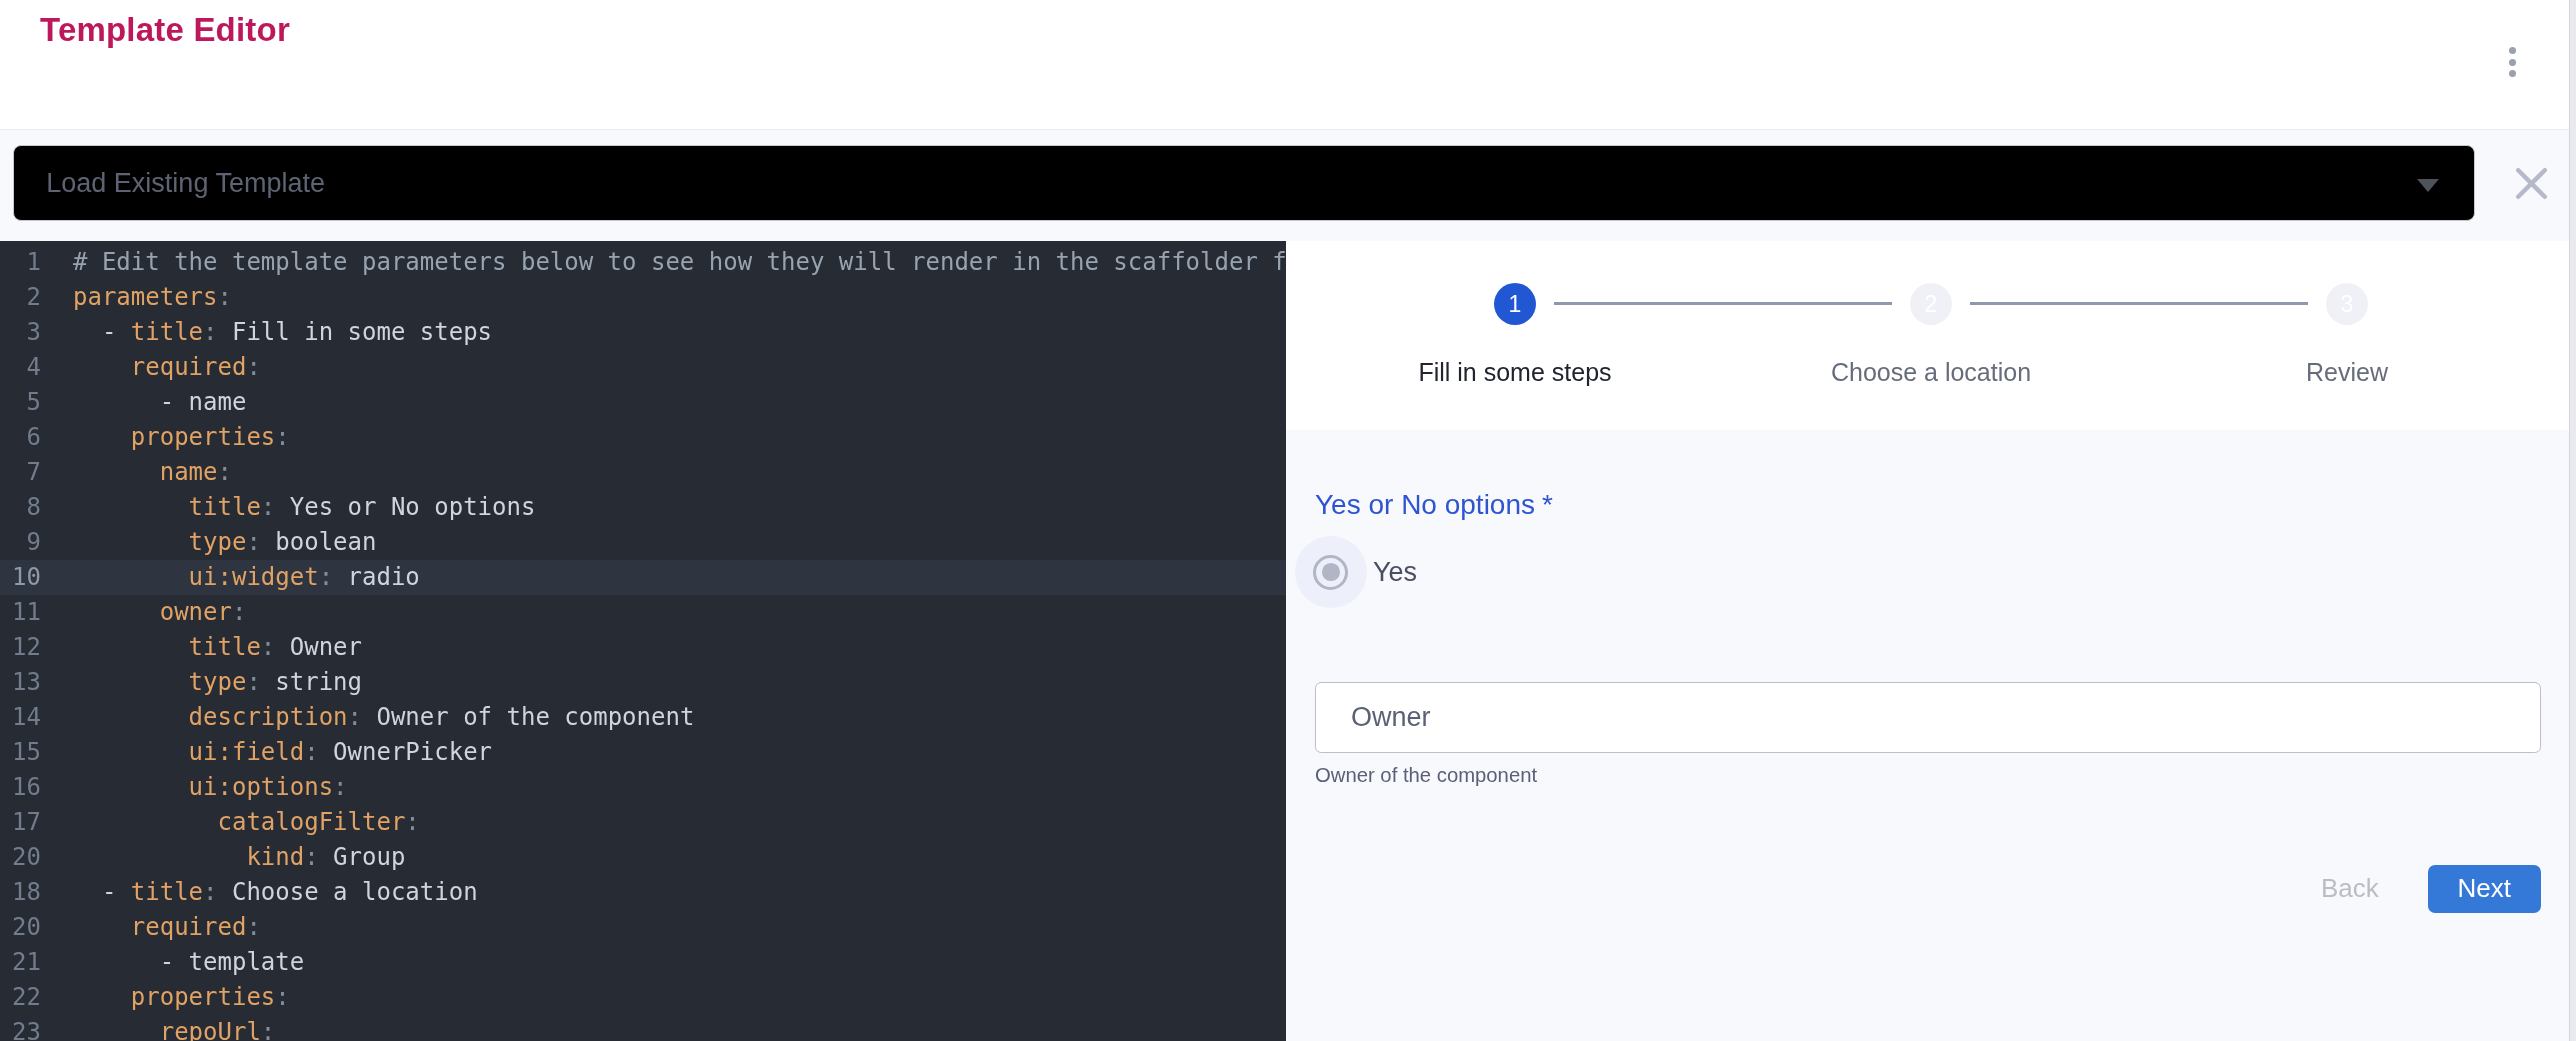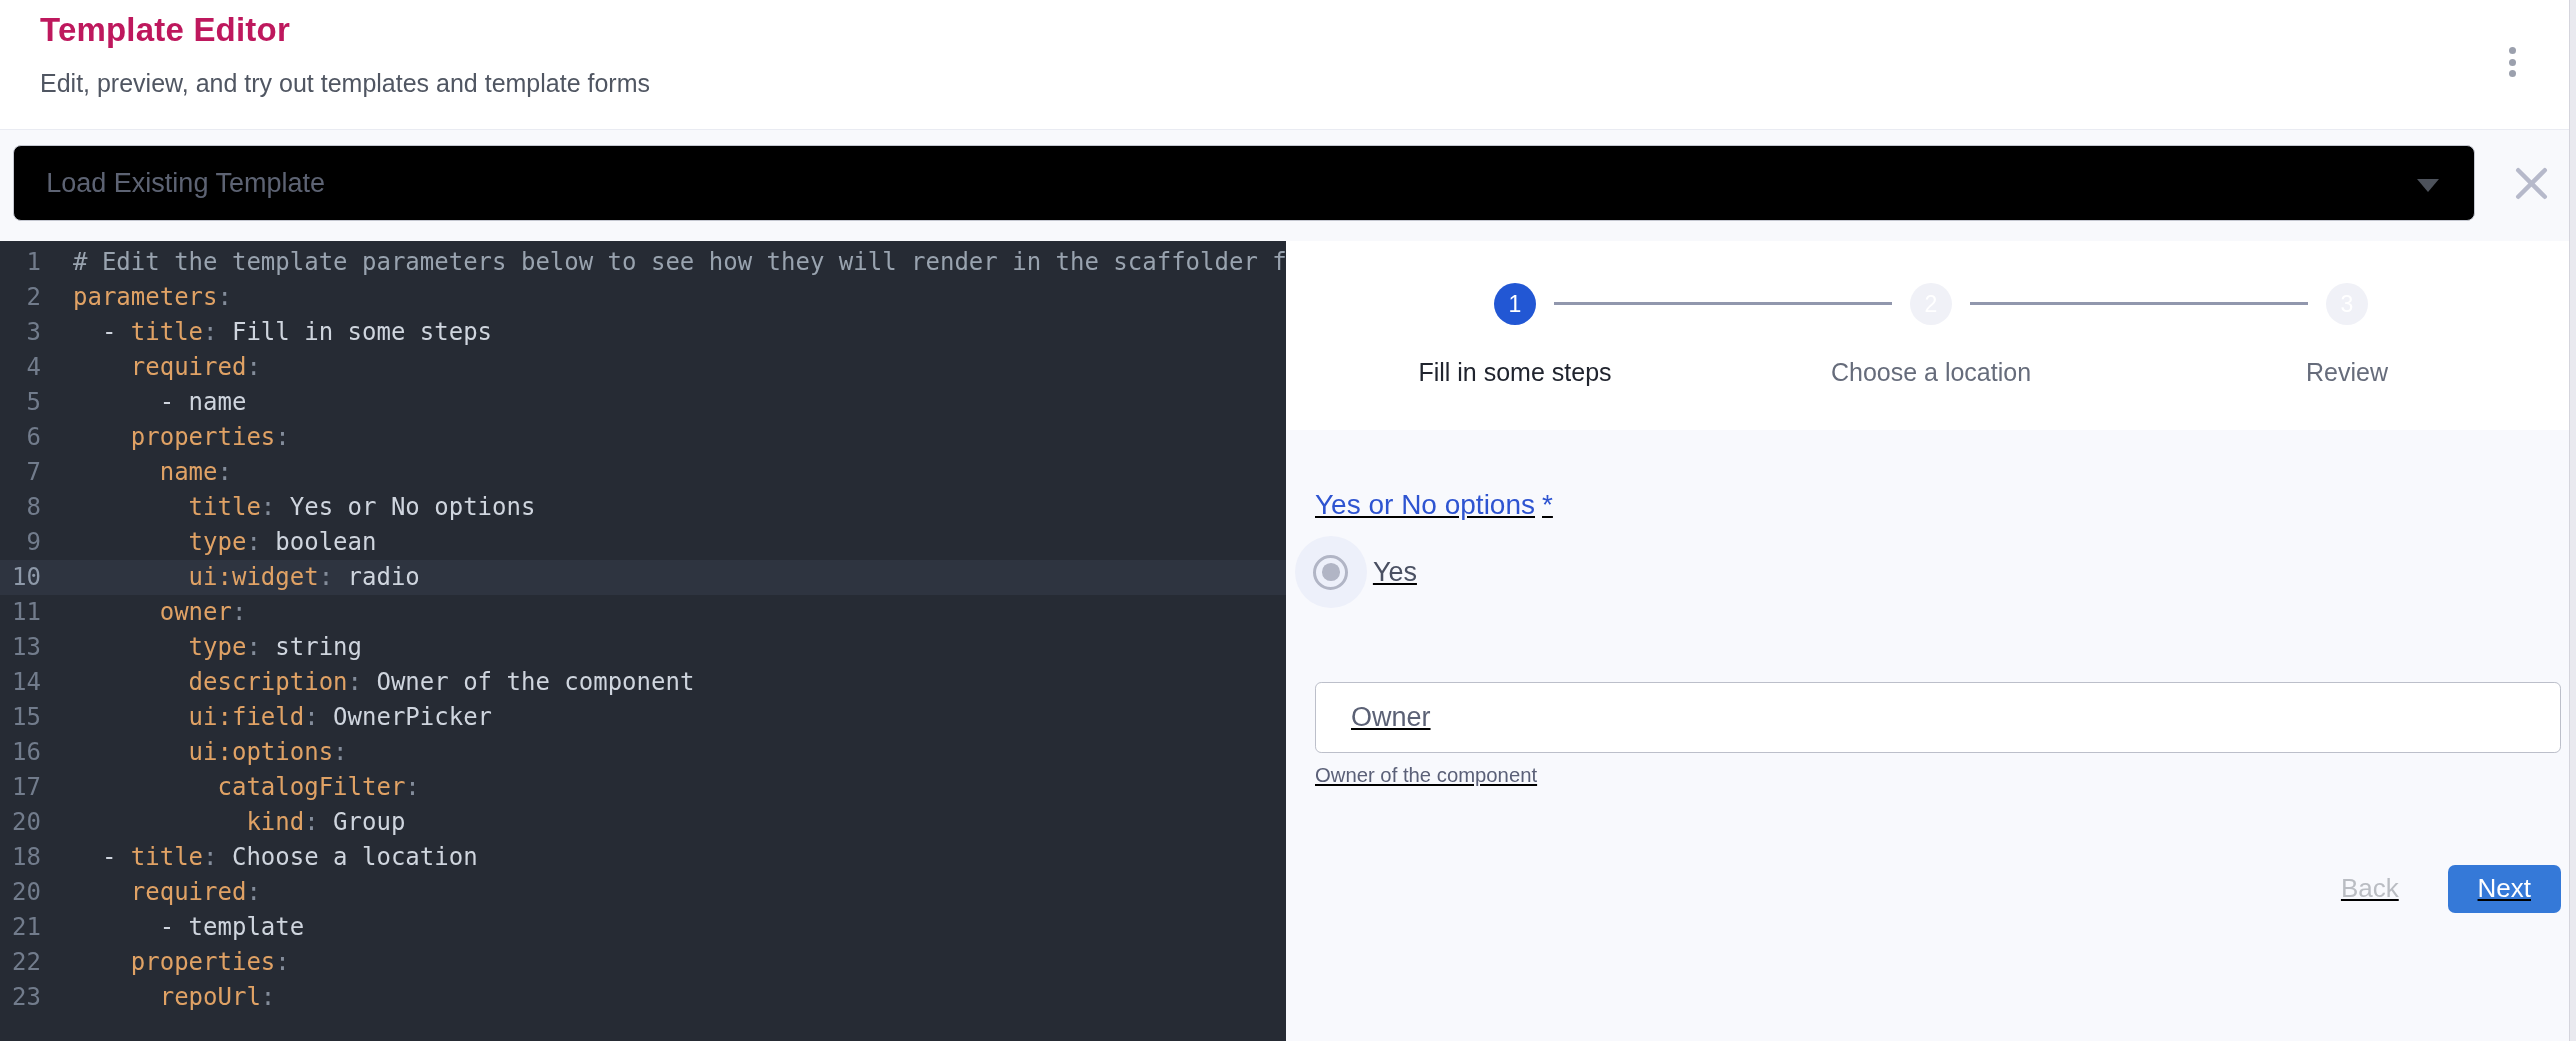--- a/index.html
+++ b/index.html
@@ -61,21 +61,21 @@
   .step-circle{width:42px;height:42px;border-radius:50%;display:flex;align-items:center;justify-content:center;font-size:23px;}
   .step-circle.active{background:var(--step-active);color:#ffffff;}
   .step-circle.upcoming{background:#f0f1f7;color:#ffffff;}
   .connector{position:absolute;top:61px;height:2.7px;background:var(--connector);}
   .connector.c1{left:calc(16.666% + 39px);width:calc(33.333% - 78px);}
   .connector.c2{left:calc(50% + 39px);width:calc(33.333% - 78px);}
   .labels-row{display:flex;margin-top:34px;}
   .step-label{flex:1;text-align:center;font-size:25px;color:#666c7b;}
   .step-label.active{color:#20242e;font-weight:500;}
 
-  .content{position:absolute;top:189px;left:0;right:0;bottom:0;background:var(--panel-bg);padding:58px 15px 0 29px;text-decoration:underline;}
+  .content{position:absolute;top:189px;left:0;right:0;bottom:0;background:var(--panel-bg);padding:58px 35px 0 29px;}
   .field-label{font-size:28px;color:var(--primary-blue);line-height:34px;}
   .required-marker{margin-left:7px;}
 
   .radio-group{margin-top:14px;}
   .radio-row{display:flex;align-items:center;margin-left:-20.3px;cursor:pointer;}
   .radio-row + .radio-row{margin-top:4.4px;}
   .halo{width:72px;height:72px;border-radius:50%;display:flex;align-items:center;justify-content:center;flex:none;}
   .radio-row.selected .halo{background:#edf0fa;}
   .radio-ring{width:35px;height:35px;border-radius:50%;border:3.5px solid #b1b5c5;display:flex;align-items:center;justify-content:center;background:transparent;}
   .radio-dot{width:17.7px;height:17.7px;border-radius:50%;background:#b1b5c5;display:none;}
@@ -91,21 +91,20 @@
   .next-btn{background:var(--button-blue);border:none;border-radius:7px;color:#fff;font-size:26px;font-family:"Liberation Sans",sans-serif;height:48px;padding:0 30px;cursor:pointer;}
 
   
   .scrollbar-strip{position:absolute;top:0;right:0;width:7px;height:100%;background:#e9e9ef;border-left:0.9px solid #d5d5dd;z-index:50;}
 </style>
 </head>
 <body>
 
 <div class="header">
   <div class="header-title">Template Editor</div>
-  <div class="header-subtitle">Edit, preview, and try out templates and template forms</div>
   <button class="kebab-btn">
     <span class="kebab-dot"></span>
     <span class="kebab-dot"></span>
     <span class="kebab-dot"></span>
   </button>
 </div>
 
 <div class="toolbar">
   <div class="select-box">
     <span class="select-value">Load Existing Template</span>
@@ -126,20 +125,21 @@
       <div class="codeline"><div class="ln">2</div><div class="code"><span class="tok-k">parameters</span><span class="tok-p">:</span></div></div>
       <div class="codeline"><div class="ln">3</div><div class="code"><span class="tok-v">  - </span><span class="tok-k">title</span><span class="tok-p">:</span><span class="tok-v"> Fill in some steps</span></div></div>
       <div class="codeline"><div class="ln">4</div><div class="code"><span class="tok-v">    </span><span class="tok-k">required</span><span class="tok-p">:</span></div></div>
       <div class="codeline"><div class="ln">5</div><div class="code"><span class="tok-v">      - name</span></div></div>
       <div class="codeline"><div class="ln">6</div><div class="code"><span class="tok-v">    </span><span class="tok-k">properties</span><span class="tok-p">:</span></div></div>
       <div class="codeline"><div class="ln">7</div><div class="code"><span class="tok-v">      </span><span class="tok-k">name</span><span class="tok-p">:</span></div></div>
       <div class="codeline"><div class="ln">8</div><div class="code"><span class="tok-v">        </span><span class="tok-k">title</span><span class="tok-p">:</span><span class="tok-v"> Yes or No options</span></div></div>
       <div class="codeline"><div class="ln">9</div><div class="code"><span class="tok-v">        </span><span class="tok-k">type</span><span class="tok-p">:</span><span class="tok-v"> boolean</span></div></div>
       <div class="codeline active"><div class="ln">10</div><div class="code"><span class="tok-v">        </span><span class="tok-k">ui:widget</span><span class="tok-p">:</span><span class="tok-v"> radio</span></div></div>
       <div class="codeline"><div class="ln">11</div><div class="code"><span class="tok-v">      </span><span class="tok-k">owner</span><span class="tok-p">:</span></div></div>
+      <div class="codeline"><div class="ln">12</div><div class="code"><span class="tok-v">        </span><span class="tok-k">title</span><span class="tok-p">:</span><span class="tok-v"> Owner</span></div></div>
       <div class="codeline"><div class="ln">13</div><div class="code"><span class="tok-v">        </span><span class="tok-k">type</span><span class="tok-p">:</span><span class="tok-v"> string</span></div></div>
       <div class="codeline"><div class="ln">14</div><div class="code"><span class="tok-v">        </span><span class="tok-k">description</span><span class="tok-p">:</span><span class="tok-v"> Owner of the component</span></div></div>
       <div class="codeline"><div class="ln">15</div><div class="code"><span class="tok-v">        </span><span class="tok-k">ui:field</span><span class="tok-p">:</span><span class="tok-v"> OwnerPicker</span></div></div>
       <div class="codeline"><div class="ln">16</div><div class="code"><span class="tok-v">        </span><span class="tok-k">ui:options</span><span class="tok-p">:</span></div></div>
       <div class="codeline"><div class="ln">17</div><div class="code"><span class="tok-v">          </span><span class="tok-k">catalogFilter</span><span class="tok-p">:</span></div></div>
       <div class="codeline"><div class="ln">20</div><div class="code"><span class="tok-v">            </span><span class="tok-k">kind</span><span class="tok-p">:</span><span class="tok-v"> Group</span></div></div>
       <div class="codeline"><div class="ln">18</div><div class="code"><span class="tok-v">  - </span><span class="tok-k">title</span><span class="tok-p">:</span><span class="tok-v"> Choose a location</span></div></div>
       <div class="codeline"><div class="ln">20</div><div class="code"><span class="tok-v">    </span><span class="tok-k">required</span><span class="tok-p">:</span></div></div>
       <div class="codeline"><div class="ln">21</div><div class="code"><span class="tok-v">      - template</span></div></div>
       <div class="codeline"><div class="ln">22</div><div class="code"><span class="tok-v">    </span><span class="tok-k">properties</span><span class="tok-p">:</span></div></div>

